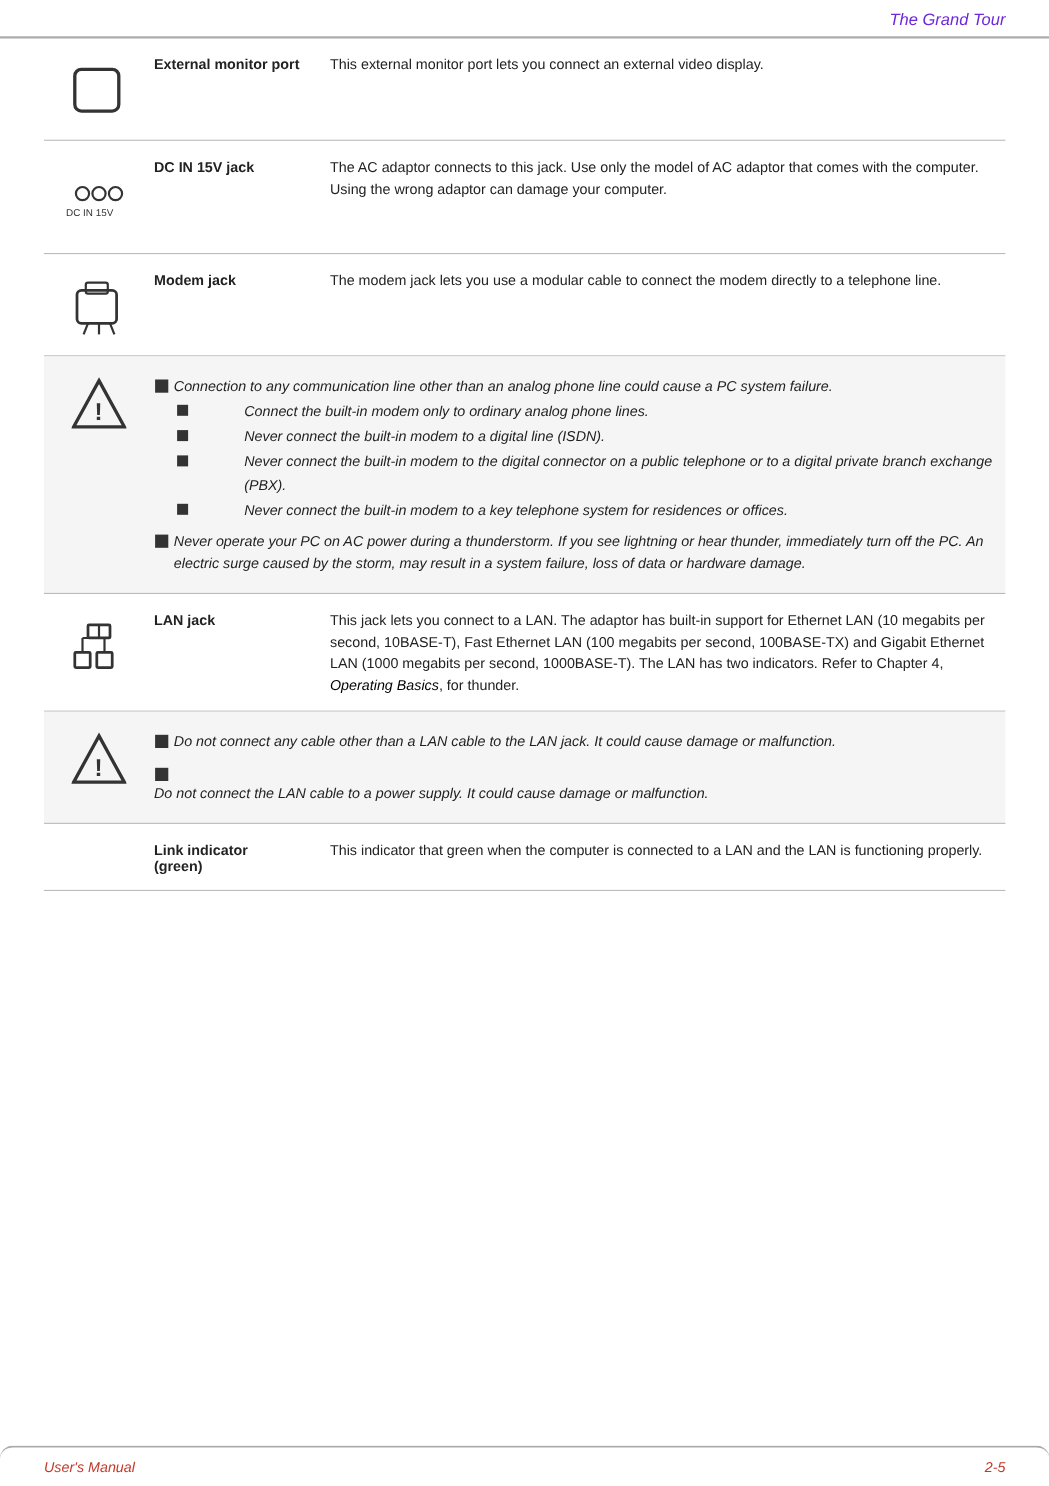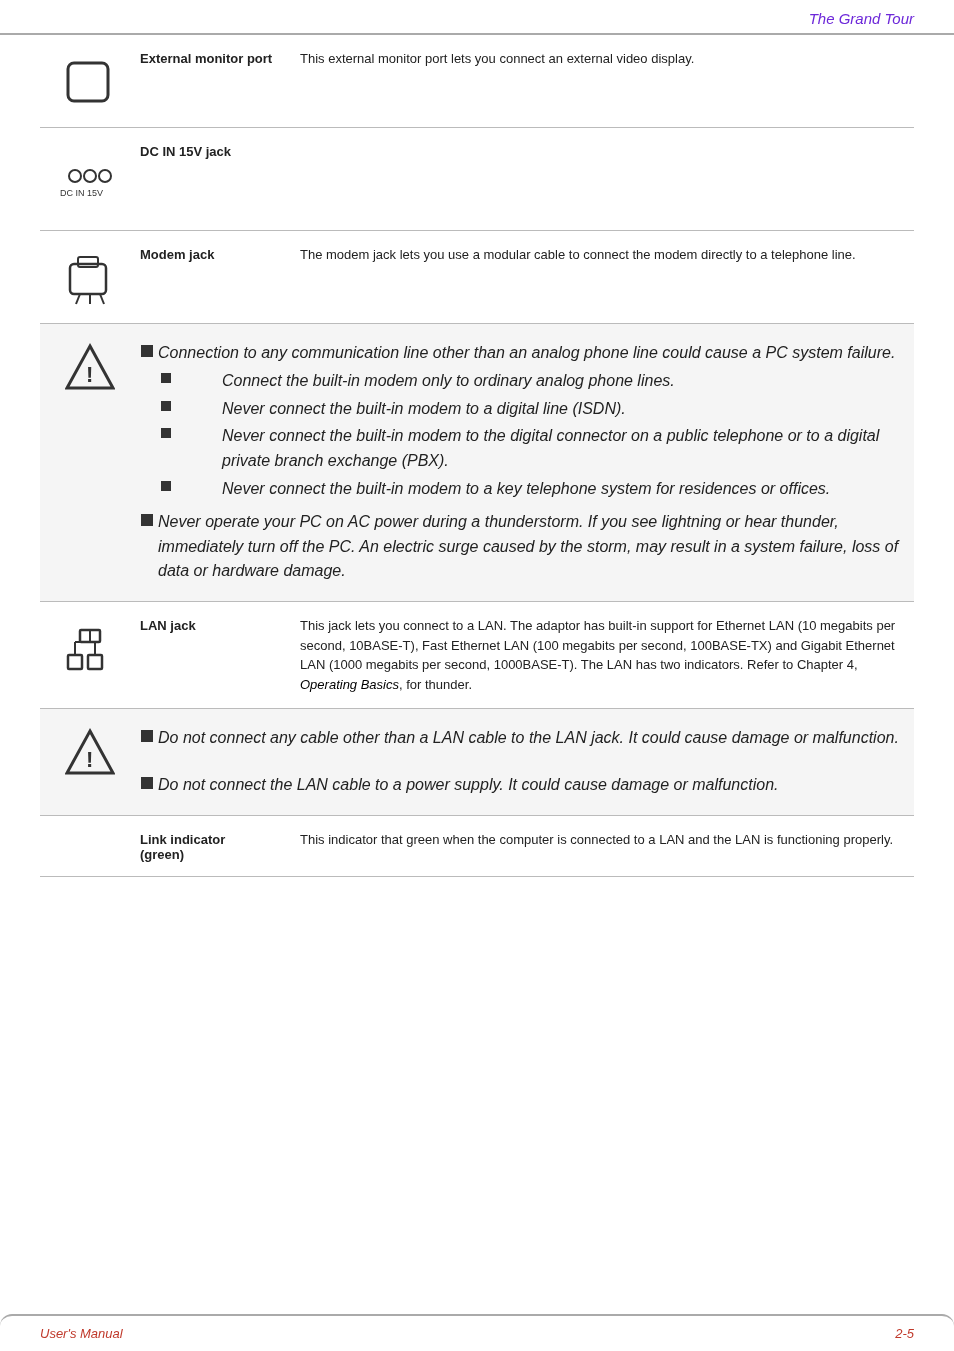--- a/index.html
+++ b/index.html
@@ -75,21 +75,21 @@
     .warning-icon-col {
       width: 100px;
       min-width: 100px;
       display: flex;
       align-items: flex-start;
       justify-content: center;
       padding-top: 4px;
     }
     .warning-content {
       flex: 1;
-      font-size: 16px;
+      font-size: 13px;
       line-height: 1.55;
       font-style: italic;
     }
 
     
     .bullet-item {
       display: flex;
       align-items: flex-start;
       margin: 4px 0;
     }
@@ -187,20 +187,21 @@
 
       <svg class="icon-dc" viewBox="0 0 70 70">
 
         <circle cx="20" cy="30" r="6" fill="none" stroke="#333" stroke-width="2"></circle>
         <circle cx="35" cy="30" r="6" fill="none" stroke="#333" stroke-width="2"></circle>
         <circle cx="50" cy="30" r="6" fill="none" stroke="#333" stroke-width="2"></circle>
         <text x="5" y="50" font-size="9" fill="#333" font-family="Arial">DC IN 15V</text>
       </svg>
     </div>
     <div class="col-label">DC IN 15V jack</div>
+    <div class="col-desc">The AC adaptor connects to this jack. Use only the model of AC adaptor that comes with the computer. Using the wrong adaptor can damage your computer.</div>
   </div>
 
   <div class="table-row">
     <div class="col-icon">
 
       <svg class="icon-modem" viewBox="0 0 60 60">
         <rect x="10" y="15" width="36" height="30" rx="4" ry="4" fill="none" stroke="#333" stroke-width="2.5"></rect>
         <rect x="18" y="8" width="20" height="10" rx="2" ry="2" fill="none" stroke="#333" stroke-width="2"></rect>
         <line x1="20" y1="45" x2="16" y2="55" stroke="#333" stroke-width="2"></line>
         <line x1="30" y1="45" x2="30" y2="55" stroke="#333" stroke-width="2"></line>
@@ -306,21 +307,21 @@
     </div>
     <div class="warning-content">
       <div class="bullet-item top-level">
         <span class="bullet-sq">
           <svg width="14" height="14" viewBox="0 0 14 14">
               <rect x="1" y="1" width="12" height="12" fill="#333"></rect>
             </svg>
         </span>
         <em>Do not connect any cable other than a LAN cable to the LAN jack. It could cause damage or malfunction.</em>
       </div>
-      <div class="bullet-item top-level" style="margin-top:22px;">
+      <div class="bullet-item top-level" style="margin-top:10px;flex-direction:column;">
         <span class="bullet-sq">
           <svg width="14" height="14" viewBox="0 0 14 14">
               <rect x="1" y="1" width="12" height="12" fill="#333"></rect>
             </svg>
         </span>
         <em>Do not connect the LAN cable to a power supply. It could cause damage or malfunction.</em>
       </div>
     </div>
   </div>
 

